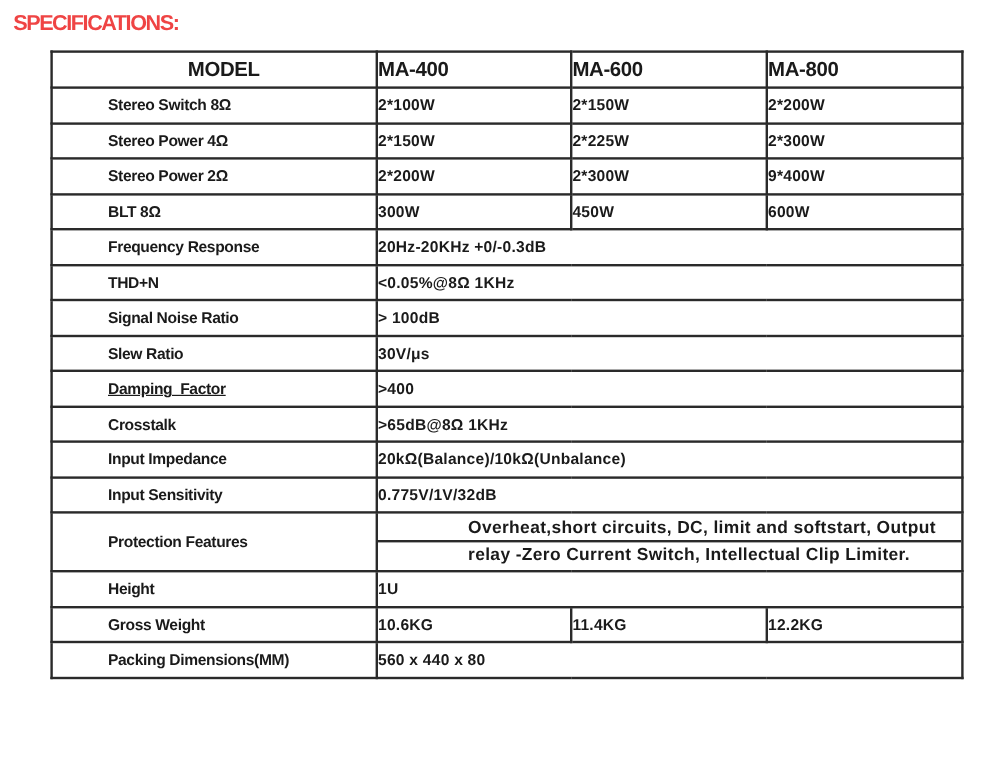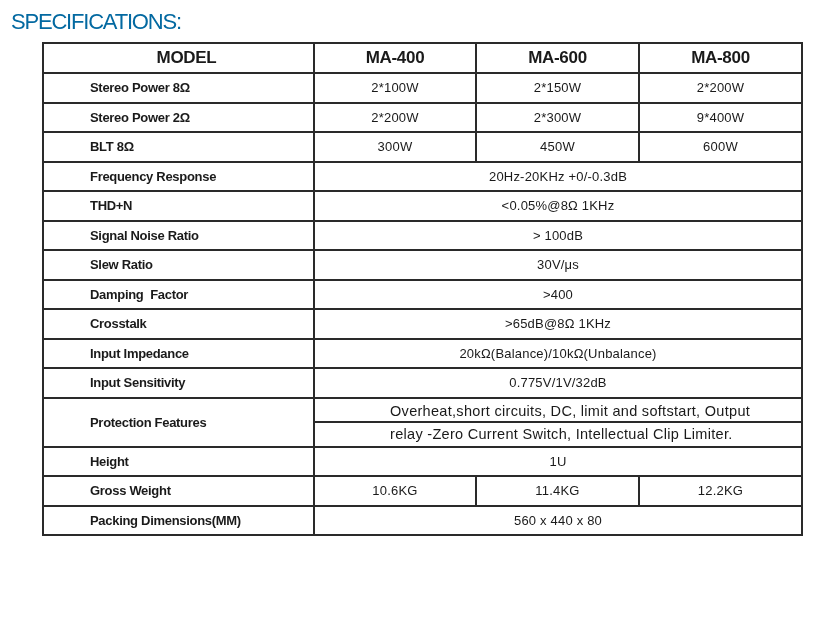--- a/index.html
+++ b/index.html
@@ -1,23 +1,23 @@
 <!DOCTYPE html>
 <html><head>
   <meta charset="utf-8">
   <style>
     html, body { margin: 0; padding: 0; background: #ffffff; }
     body { width: 825px; height: 636px; position: relative; overflow: hidden; font-family: "Liberation Sans", sans-serif; color: #1a1a1a; }
-    .title { position: absolute; left: 11px; top: 9px; font-size: 22px; font-weight: normal; letter-spacing: -1.2px; color: #0369a1; }
+    .title { position: absolute; left: 11px; top: 9px; font-size: 18px; font-weight: bold; letter-spacing: -1.2px; color: #ef4444; }
     table.spec { position: absolute; left: 42px; top: 42px; width: 759px; border-collapse: collapse; table-layout: fixed; }
-    table.spec td { border: 2px solid #2a2a2a; padding: 0; height: 27.5px; font-size: 13px; text-align: center; vertical-align: middle; }
+    table.spec td { border: 2px solid #2a2a2a; padding: 0; height: 27.5px; font-size: 13px; text-align: left; vertical-align: middle; }
     table.spec tr.head td { height: 28px; font-size: 17px; font-weight: bold; letter-spacing: -0.3px; }
     table.spec td.label { text-align: left; padding-left: 46px; font-weight: bold; font-size: 13px; letter-spacing: -0.3px; }
     table.spec tr.head td.label { text-align: center; padding-left: 16px; font-size: 17px; }
-    table.spec td.val { font-weight: normal; letter-spacing: 0.2px; margin-left: 37px; }
+    table.spec td.val { font-weight: bold; letter-spacing: 0.2px; margin-left: 37px; }
     td.prot { padding: 0 !important; text-align: left !important; }
     .prot-line { font-size: 14.5px; padding-left: 75px; letter-spacing: 0.3px; height: 23px; line-height: 23px; white-space: nowrap; }
     .prot-line.first { border-bottom: 2px solid #2a2a2a; height: 22px; line-height: 24px; }
     tr.prot-row td { height: 46px; }
     col.c0 { width: 271px; }
     col.c1 { width: 162px; }
     col.c2 { width: 163px; }
     col.c3 { width: 163px; }
   </style>
 </head>
@@ -34,24 +34,30 @@
     </colgroup>
   <tbody>
     <tr class="head">
       <td class="label">MODEL</td>
       <td>MA-400</td>
       <td>MA-600</td>
       <td>MA-800</td>
     </tr>
 
     <tr>
-      <td class="label">Stereo Power 8Ω</td>
+      <td class="label">Stereo Switch 8Ω</td>
       <td class="val">2*100W</td>
       <td class="val">2*150W</td>
       <td class="val">2*200W</td>
+    </tr>
+    <tr>
+      <td class="label">Stereo Power 4Ω</td>
+      <td class="val">2*150W</td>
+      <td class="val">2*225W</td>
+      <td class="val">2*300W</td>
     </tr>
     <tr>
       <td class="label">Stereo Power 2Ω</td>
       <td class="val">2*200W</td>
       <td class="val">2*300W</td>
       <td class="val">9*400W</td>
     </tr>
     <tr>
       <td class="label">BLT 8Ω</td>
       <td class="val">300W</td>
@@ -69,21 +75,21 @@
     </tr>
     <tr>
       <td class="label">Signal Noise Ratio</td>
       <td class="val" colspan="3">&gt; 100dB</td>
     </tr>
     <tr>
       <td class="label">Slew Ratio</td>
       <td class="val" colspan="3">30V/μs</td>
     </tr>
     <tr>
-      <td class="label" style="white-space:pre;">Damping  Factor</td>
+      <td class="label" style="white-space:pre;text-decoration:underline;">Damping  Factor</td>
       <td class="val" colspan="3">&gt;400</td>
     </tr>
     <tr>
       <td class="label">Crosstalk</td>
       <td class="val" colspan="3">&gt;65dB@8Ω 1KHz</td>
     </tr>
     <tr>
       <td class="label">Input Impedance</td>
       <td class="val" colspan="3">20kΩ(Balance)/10kΩ(Unbalance)</td>
     </tr>

